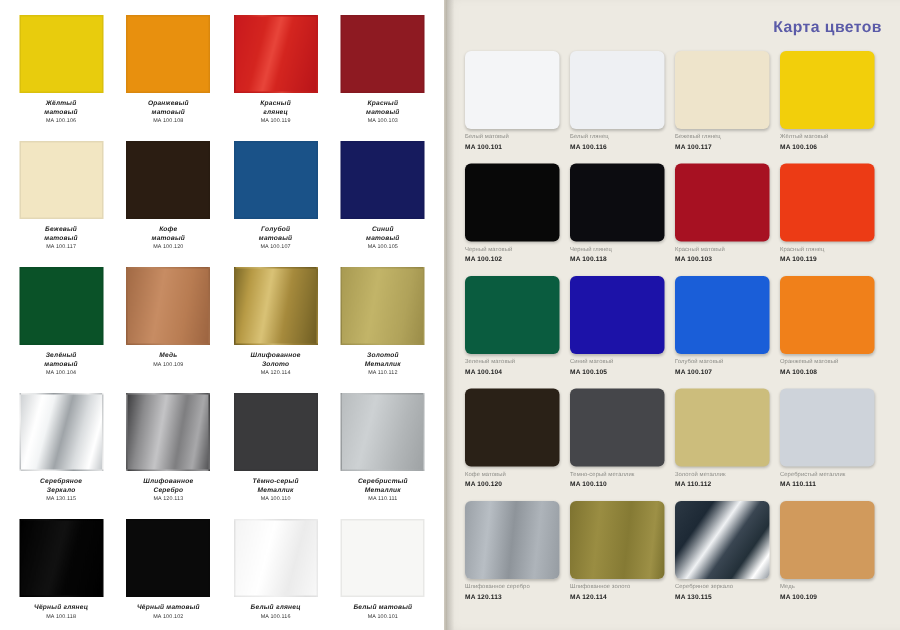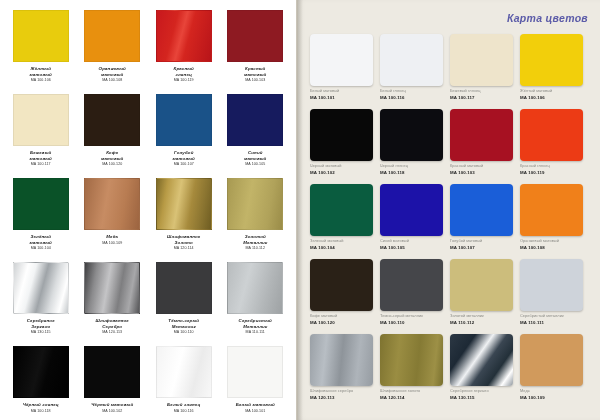--- a/index.html
+++ b/index.html
@@ -65,21 +65,20 @@
     background:linear-gradient(to right, rgba(120,115,105,0.40), rgba(237,234,226,0));
     pointer-events:none;
   }
   .rtitle {
     position:absolute;
     right:12px; top:12px;
     font-size:10.5px;
     font-weight:bold;
     color:#5b5ba8;
     letter-spacing:0.3px;
-    font-style:italic;
   }
   .grid-right {
     position:absolute;
     left:14px; top:34px;
     width:276px;
     display:grid;
     grid-template-columns:repeat(4,1fr);
     grid-template-rows:repeat(5,75px);
     column-gap:4px;
   }

